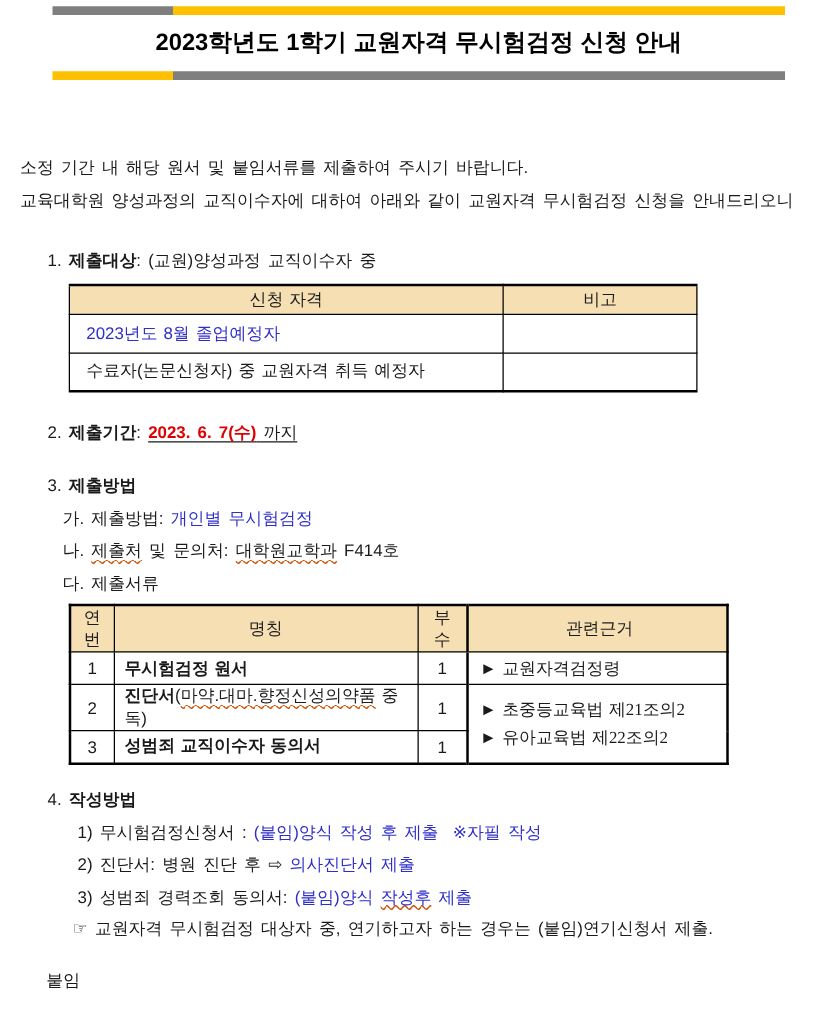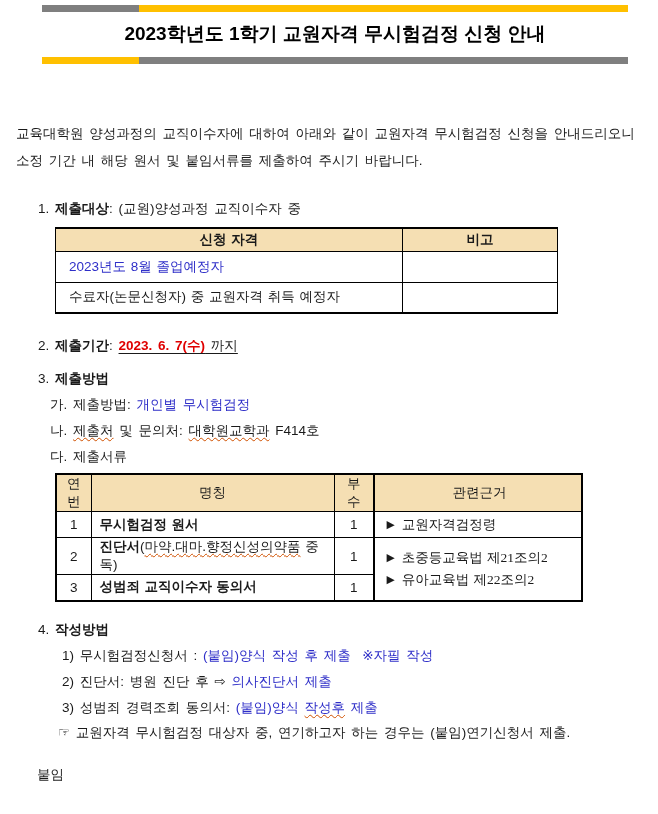--- a/index.html
+++ b/index.html
@@ -23,41 +23,41 @@
   h1.doc-title{
     margin:9px 30px 10px 42px;text-align:center;
     font-size:19px;font-weight:bold;color:#000;letter-spacing:0px;white-space:nowrap;
   }
   .intro{margin:56px 14px 0 16px;line-height:27px;word-spacing:2px;}
   .line{white-space:pre-wrap;}
   .sec-heading{margin-left:38px;word-spacing:2px;}
   .sec-heading .sec-label{font-weight:bold;}
   .sec1{margin-top:26px;}
   .sec2{margin-top:23px;}
-  .sec3{margin-top:15px;}
+  .sec3{margin-top:25px;}
   .sec4{margin-top:19px;}
   .sec5{margin-top:9px;}
   .sub-line{margin:7px 0 0 50px;line-height:19px;word-spacing:2px;}
   .s4-line{margin:7px 0 0 62px;line-height:19px;word-spacing:2px;}
   .s5-note{margin:6px 0 0 58px;line-height:19px;word-spacing:2px;}
   .blue{color:var(--blue-text);}
   .red{color:var(--red-text);font-weight:bold;}
   .uline{text-decoration:underline;text-underline-offset:3px;text-decoration-thickness:1px;color:#1a1a1a;}
   .wavy{
     text-decoration-line:underline;text-decoration-style:wavy;
     text-decoration-color:var(--wavy-red);text-decoration-thickness:1px;
     text-underline-offset:2px;
   }
   table{border-collapse:collapse;table-layout:fixed;word-spacing:1px;}
   th,td{border:1px solid #000;padding:0 6px;font-weight:normal;}
   thead th{background:var(--table-header-bg);text-align:center;}
   
   .t-elig{margin:9px 0 0 55px;width:502px;}
   .t-elig{border-top:2px solid #000;border-bottom:2px solid #000;}
-  .t-elig thead th{height:23px;font-weight:bold;}
+  .t-elig thead th{height:23px;font-weight:normal;}
   .t-elig tbody td{height:31px;padding-left:13px;}
   
   .t-docs{margin:7px 0 0 55px;width:486px;border:2px solid #000;}
   .t-docs thead th{height:22px;}
   .t-docs tbody td{height:26px;}
   .t-docs .c-center{text-align:center;padding:0 2px;}
   .t-docs .c-name{padding-left:8px;}
   .t-docs .c-name .bold{font-weight:bold;font-family:Liberation Serif, serif;}
   .t-docs .c-basis{padding-left:9px;border-left:2px solid #000;font-family:Liberation Serif, serif;}
   .t-docs .basis-line{line-height:22px;white-space:nowrap;}
@@ -67,22 +67,22 @@
 </head>
 <body>
 
 <div class="doc">
 
   <div class="bar bar-top"></div>
   <h1 class="doc-title">2023학년도  1학기  교원자격  무시험검정  신청  안내</h1>
   <div class="bar bar-bottom"></div>
 
   <div class="intro">
+    <div class="line">소정 기간 내 해당 원서 및 붙임서류를 제출하여 주시기 바랍니다.</div>
     <div class="line">교육대학원 양성과정의 교직이수자에 대하여 아래와 같이 교원자격 무시험검정 신청을 안내드리오니</div>
-    <div class="line">소정 기간 내 해당 원서 및 붙임서류를 제출하여 주시기 바랍니다.</div>
   </div>
 
   <div class="sec-heading sec1">
     <span class="line">1. </span><span class="sec-label line">제출대상</span><span class="line">: (교원)양성과정 교직이수자 중</span>
   </div>
 
   <table class="t-elig">
     <colgroup>
         <col style="width:347px">
         <col style="width:155px">

